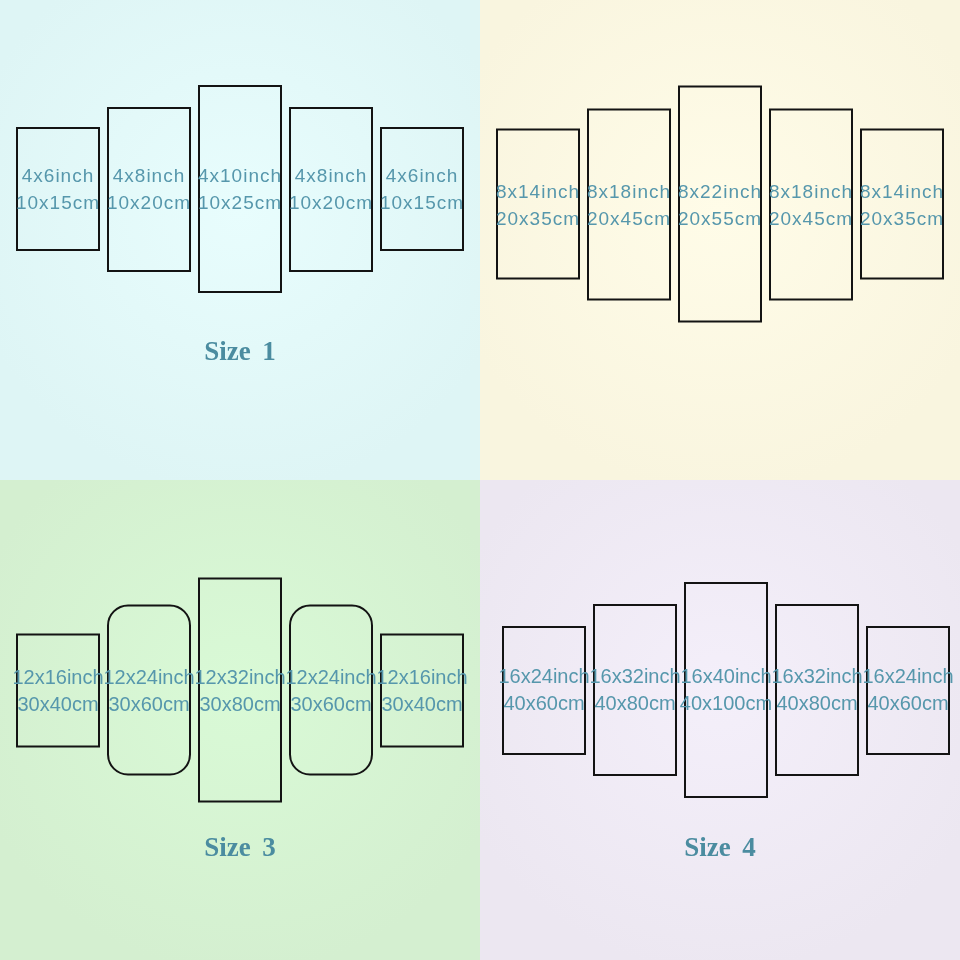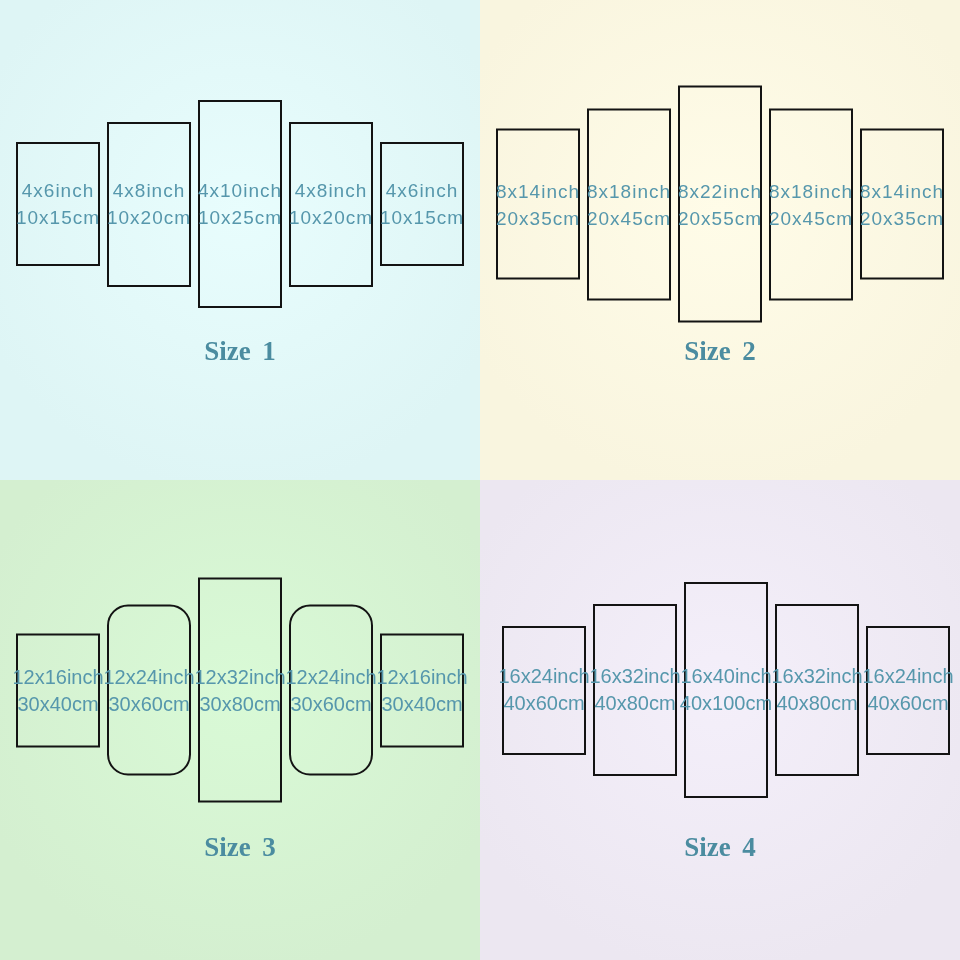--- a/index.html
+++ b/index.html
@@ -17,21 +17,21 @@
   .qa{background:radial-gradient(circle at 50% 44%, #e8fdfd 0%, #def5f5 78%);}
   .qb{background:radial-gradient(circle at 50% 44%, #fffce8 0%, #f9f5df 78%);}
   .qc{background:radial-gradient(circle at 50% 44%, #d9fad6 0%, #d4efd0 78%);}
   .qd{background:radial-gradient(circle at 50% 44%, #f4effa 0%, #ece7f1 78%);}
 
   .panels{
     position:absolute;left:0;right:0;
     display:flex;justify-content:center;align-items:center;gap:7px;
     transform:translateY(-50%);
   }
-  .qa .panels{top:204px;}
+  .qa .panels{top:189px;}
   .qb .panels{top:204px;}
   .qc .panels{top:210px;}
   .qd .panels{top:210px;padding-left:12px;}
 
   .panel{
     box-sizing:border-box;
     flex:0 0 auto;
     width:84px;
     border:2px solid #131313;
     display:flex;flex-direction:column;
@@ -133,21 +133,20 @@
           <span class="line">20x45cm</span>
         </div>
       </div>
       <div class="panel p4">
         <div class="ptxt">
           <span class="line">8x14inch</span>
           <span class="line">20x35cm</span>
         </div>
       </div>
     </div>
-    <div class="size-label">Size 2</div>
   </div>
 
   <div class="quad qc">
     <div class="panels">
       <div class="panel p0">
         <div class="ptxt">
           <span class="line">12x16inch</span>
           <span class="line">30x40cm</span>
         </div>
       </div>

